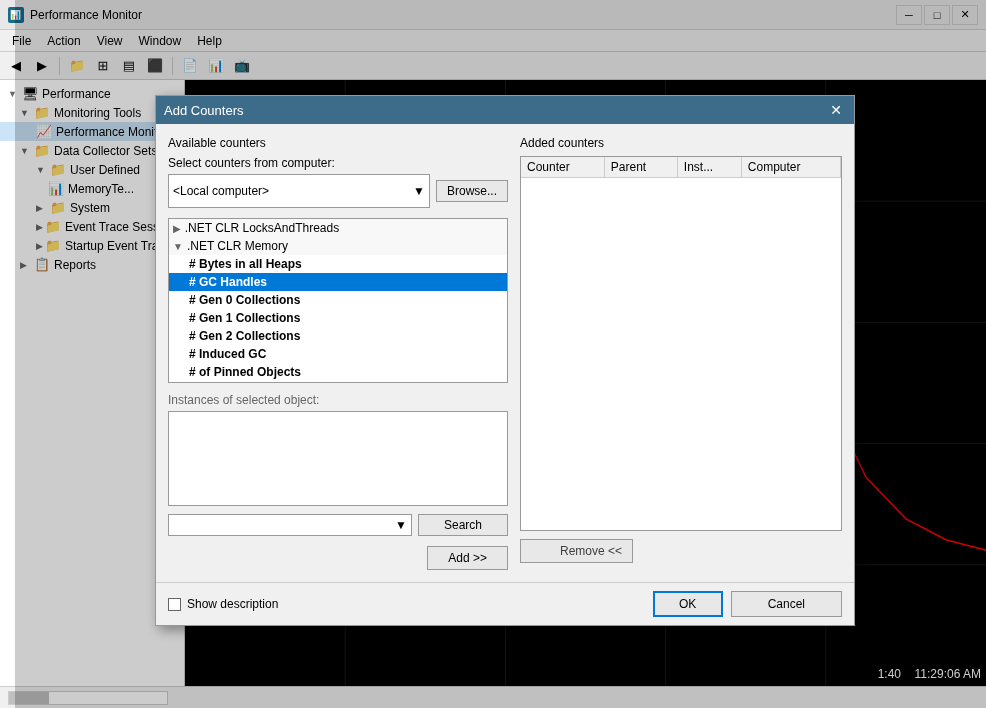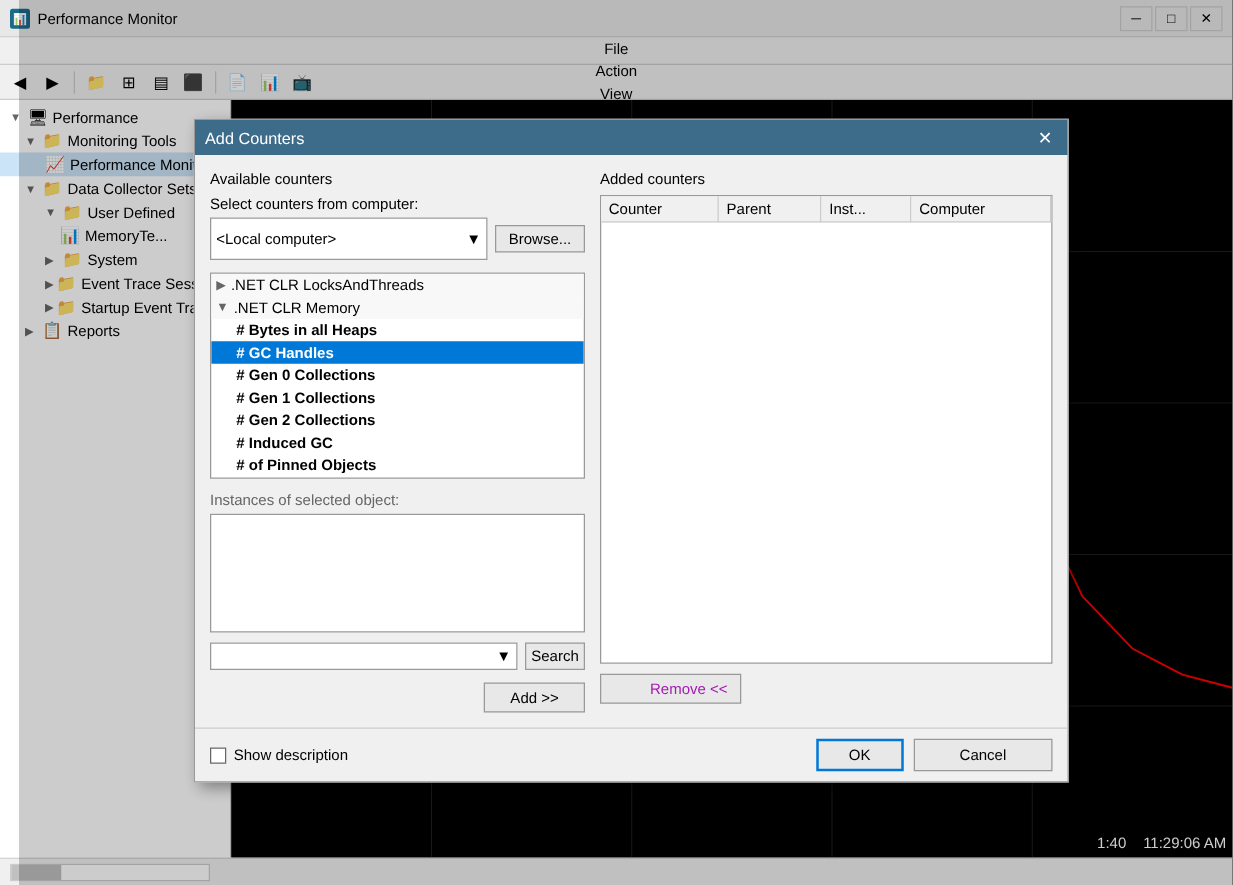--- a/index.html
+++ b/index.html
@@ -23,21 +23,20 @@
     .tb-btn { width: 26px; height: 20px; background: #e8e8e8; border: 1px solid #ccc; cursor: pointer; display: flex; align-items: center; justify-content: center; font-size: 11px; }
 
     
     .menu-bar {
       height: 22px;
       background: #f0f0f0;
       display: flex;
       align-items: center;
       padding: 0 4px;
       border-bottom: 1px solid #ccc;
-      flex-direction: column;
     }
     .menu-item {
       padding: 2px 8px;
       cursor: pointer;
       font-size: 12px;
     }
 
     
     .toolbar {
       height: 28px;
@@ -160,21 +159,21 @@
     }
 
     .dialog-body {
       padding: 12px;
       display: flex;
       gap: 12px;
     }
 
     
     .left-panel {
-      width: 300px;
+      width: 340px;
     }
     .section-label {
       font-size: 12px;
       color: #000;
       margin-bottom: 6px;
     }
     .sub-label {
       font-size: 12px;
       color: #000;
       margin-bottom: 4px;
@@ -254,21 +253,21 @@
       border: 1px solid #999;
       background: white;
       padding: 0 4px;
       font-size: 12px;
       display: flex;
       align-items: center;
       justify-content: space-between;
       cursor: pointer;
     }
     .search-btn {
-      padding: 2px 4px;
+      padding: 2px 25px;
       height: 22px;
       background: #e8e8e8;
       border: 1px solid #999;
       cursor: pointer;
       font-size: 12px;
     }
 
     
     .right-panel {
       flex: 1;
@@ -581,21 +580,21 @@
                 <th>Computer</th>
               </tr>
             </thead>
             <tbody>
               
             </tbody>
           </table>
         </div>
 
         <div style="margin-top: 8px;">
-          <button class="remove-btn" style="color:#a21caf;padding-left:39px;">Remove &lt;&lt;</button>
+          <button class="remove-btn" style="color:#404040;padding-left:39px;">Remove &lt;&lt;</button>
         </div>
       </div>
     </div>
 
     <div class="dialog-footer">
       <div class="show-desc-row">
         <div class="checkbox"></div>
         <span>Show description</span>
       </div>
       <div class="ok-cancel-row">

